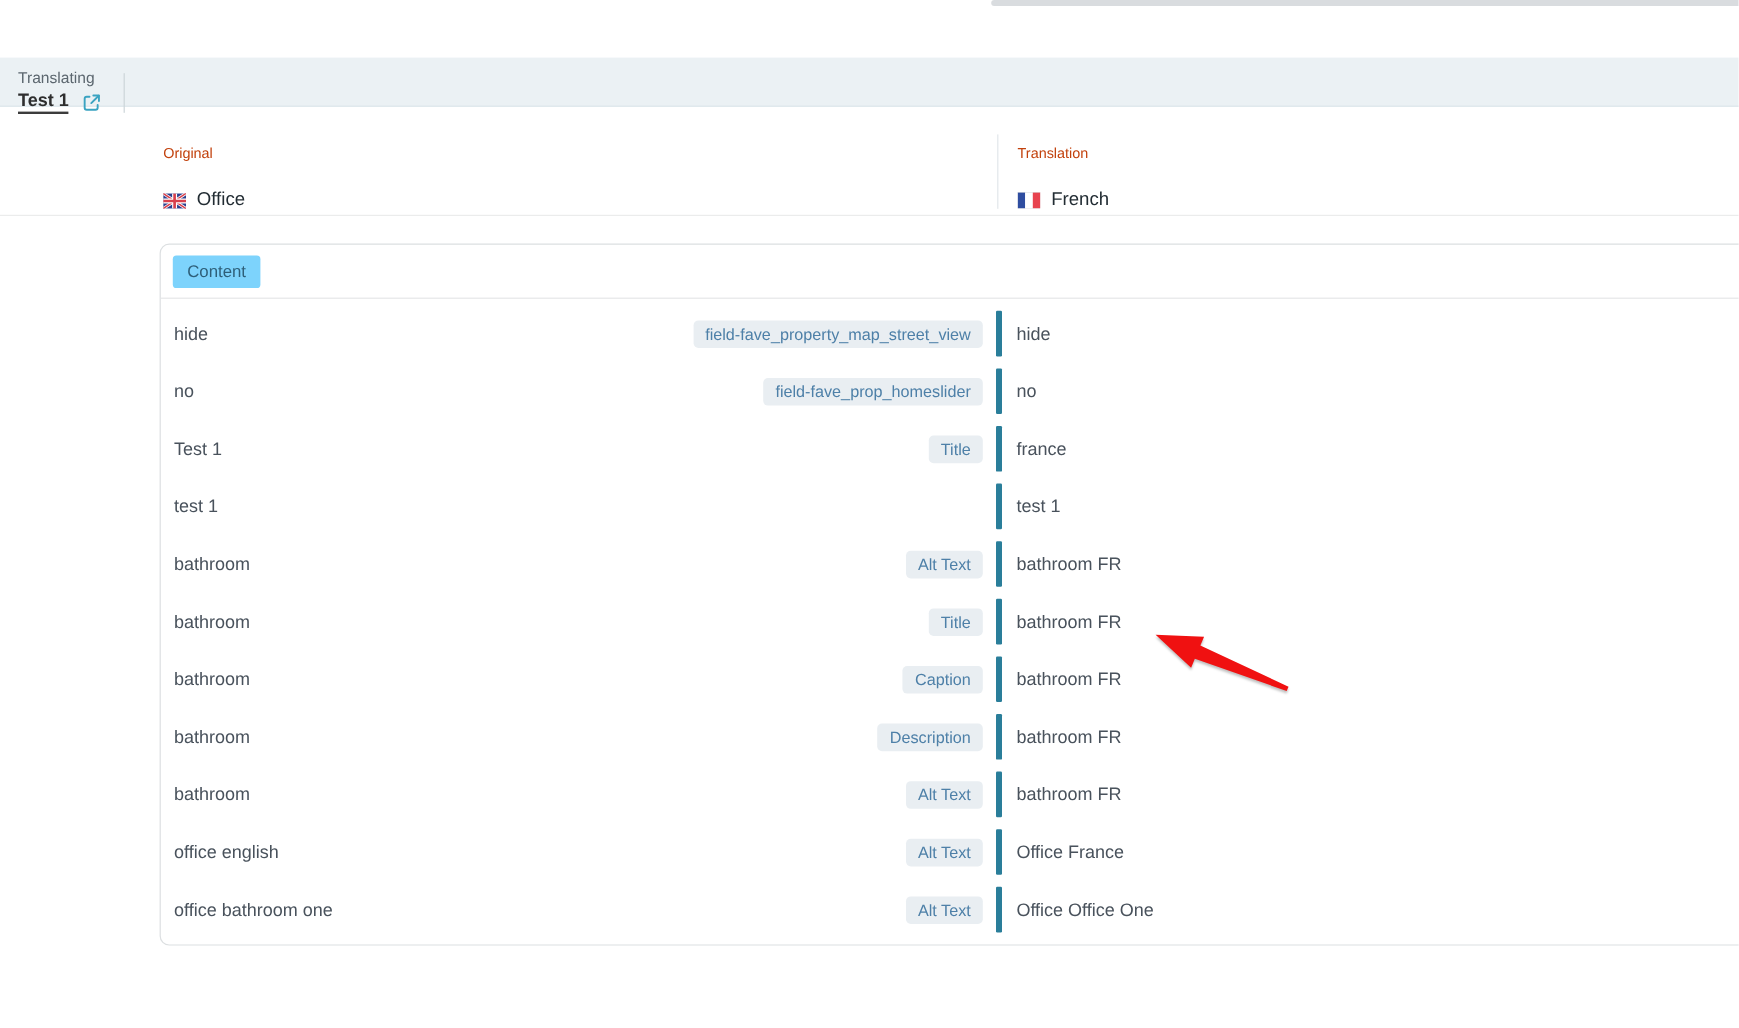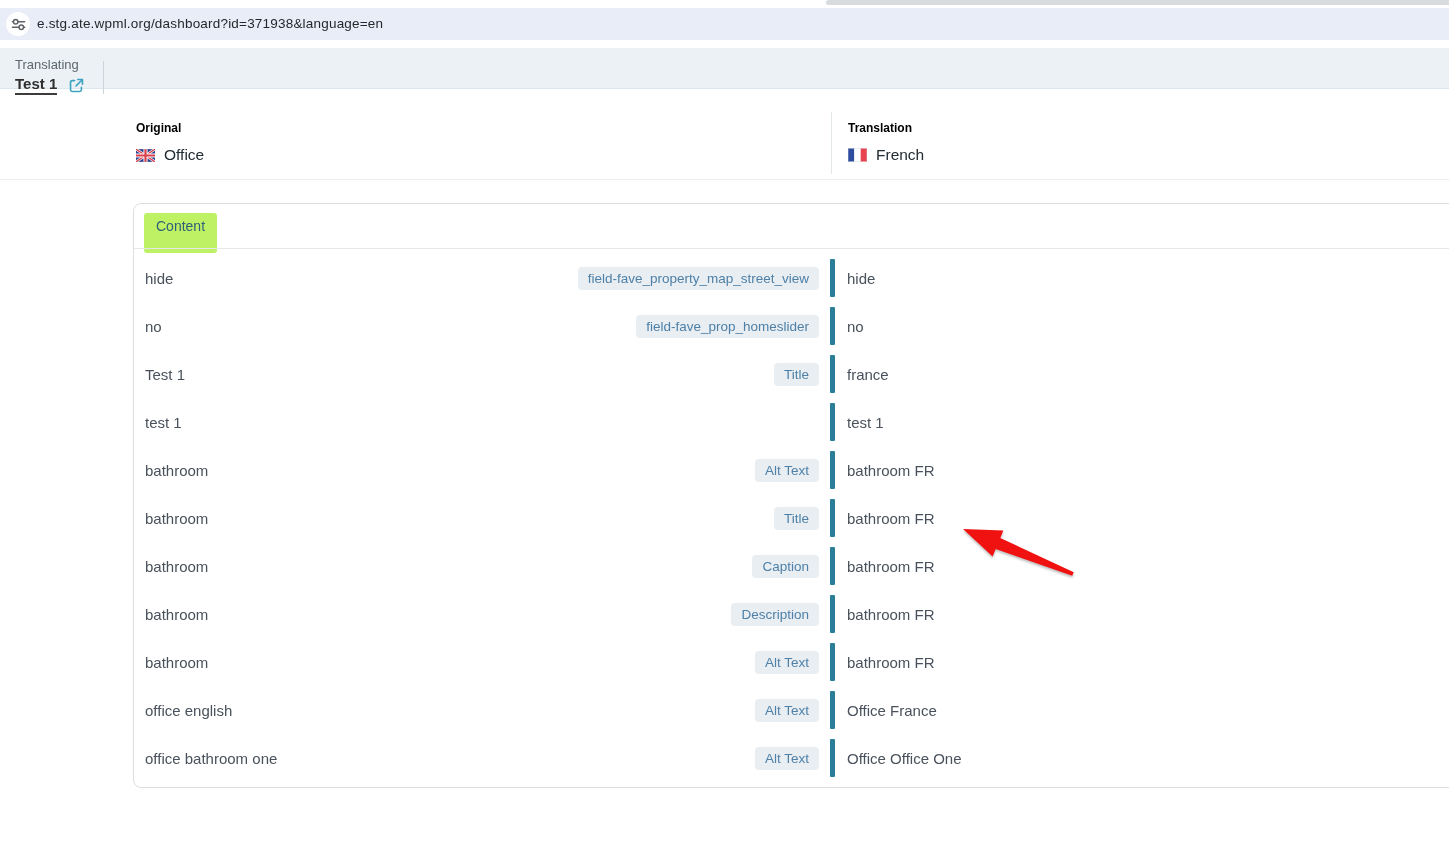--- a/index.html
+++ b/index.html
@@ -24,62 +24,51 @@
   .toolbar-divider { position:absolute; left:103px; top:13px; width:1px; height:33px; background:#ccd5d9; }
   .translate-btn { position:absolute; left:126px; top:13px; height:32px; padding:0 16px; display:flex; align-items:center; gap:12px;
     background:#f1f3f3; border:1px solid #d7dadb; border-radius:4px; font-family:inherit;
     font-size:14px; font-weight:bold; color:#b9bec2; cursor:default; }
 
   
   .langbar { position:absolute; top:107px; left:0; right:0; height:73px; background:#fff; border-bottom:1px solid #ebecec; }
   .lang-col { position:absolute; top:14px; }
   .lang-col.orig { left:136px; }
   .lang-col.trans { left:848px; }
-  .lang-label { font-size:12px; color:#000000; margin-bottom:11px;font-weight:bold; }
+  .lang-label { font-size:12px; color:#c2410c; margin-bottom:23px; }
   .lang-row { display:flex; align-items:center; gap:9px; }
   .lang-name { font-size:15.5px; font-weight:500; color:#222c33; }
   .flag { display:inline-flex; line-height:0; }
   .langbar-divider { position:absolute; left:831px; top:5px; width:1px; height:62px; background:#e2e7ea; }
 
   
   .card { position:absolute; left:133px; top:203px; right:-16px; height:585px; background:#fff;
     border:1px solid #dcdfe1; border-radius:8px; }
-  .content-tab { position:absolute; left:10px; top:9px; height:40px; line-height:27px; padding:0 12px;
-    background:#bef264; color:#2e5f79; font-size:14px; border-radius:3px; cursor:pointer; }
+  .content-tab { position:absolute; left:10px; top:9px; height:27px; line-height:27px; padding:0 12px;
+    background:#7dd3fc; color:#2e5f79; font-size:14px; border-radius:3px; cursor:pointer; }
   .card-divider { position:absolute; top:44px; left:0; right:0; height:1px; background:#e5e7e8; }
   .rows { position:absolute; top:50px; left:0; right:0; }
   .trow { display:flex; align-items:center; height:48px; }
   .trow-left { width:685px; flex:none; display:flex; align-items:center; justify-content:space-between; padding-left:11px; }
   .src { font-size:15px; color:#49525c; }
   .badge { font-size:13.5px; color:#4e80a8; background:#e9eef2; padding:4px 10px; border-radius:4px; white-space:nowrap;text-align:right; }
   .tbar { width:5px; height:38px; flex:none; background:#2a7e9a; margin-left:11px; border-radius:1px; }
   .trg { margin-left:12px; font-size:15px; color:#49525c; white-space:nowrap; }
 
   
   .arrow-overlay { position:absolute; top:0; left:0; width:1449px; height:857px; pointer-events:none; }
   .arrow-overlay polygon { filter:drop-shadow(0 2px 1px rgba(0,0,0,.25)); }
 </style>
 </head>
 <body>
 
 <div class="page">
 
   <div class="tabstrip">
     <div class="tab-fragment"></div>
-  </div>
-  <div class="urlbar">
-    <div class="site-circle">
-      <svg width="15" height="15" viewBox="0 0 16 16">
-        <line x1="1.5" y1="5" x2="14.5" y2="5" stroke="#5f6368" stroke-width="1.6" stroke-linecap="round"></line>
-        <line x1="1.5" y1="11" x2="14.5" y2="11" stroke="#5f6368" stroke-width="1.6" stroke-linecap="round"></line>
-        <circle cx="5" cy="5" r="2.4" fill="#fff" stroke="#5f6368" stroke-width="1.6"></circle>
-        <circle cx="11" cy="11" r="2.4" fill="#fff" stroke="#5f6368" stroke-width="1.6"></circle>
-      </svg>
-    </div>
-    <span class="url-text">e.stg.ate.wpml.org/dashboard?id=371938&amp;language=en</span>
   </div>
 
   <div class="toolbar">
     <div class="translating-block">
       <div class="translating-label">Translating</div>
       <div class="doc-title-row">
         <span class="doc-title">Test 1</span>
         <span class="ext-icon">
           <svg width="17" height="17" viewBox="0 0 16 16" fill="none">
             <path d="M6.2 3.4H4a1.6 1.6 0 0 0-1.6 1.6v7A1.6 1.6 0 0 0 4 13.6h7a1.6 1.6 0 0 0 1.6-1.6V9.8" stroke="#3aa3c1" stroke-width="1.5" stroke-linecap="round"></path>

